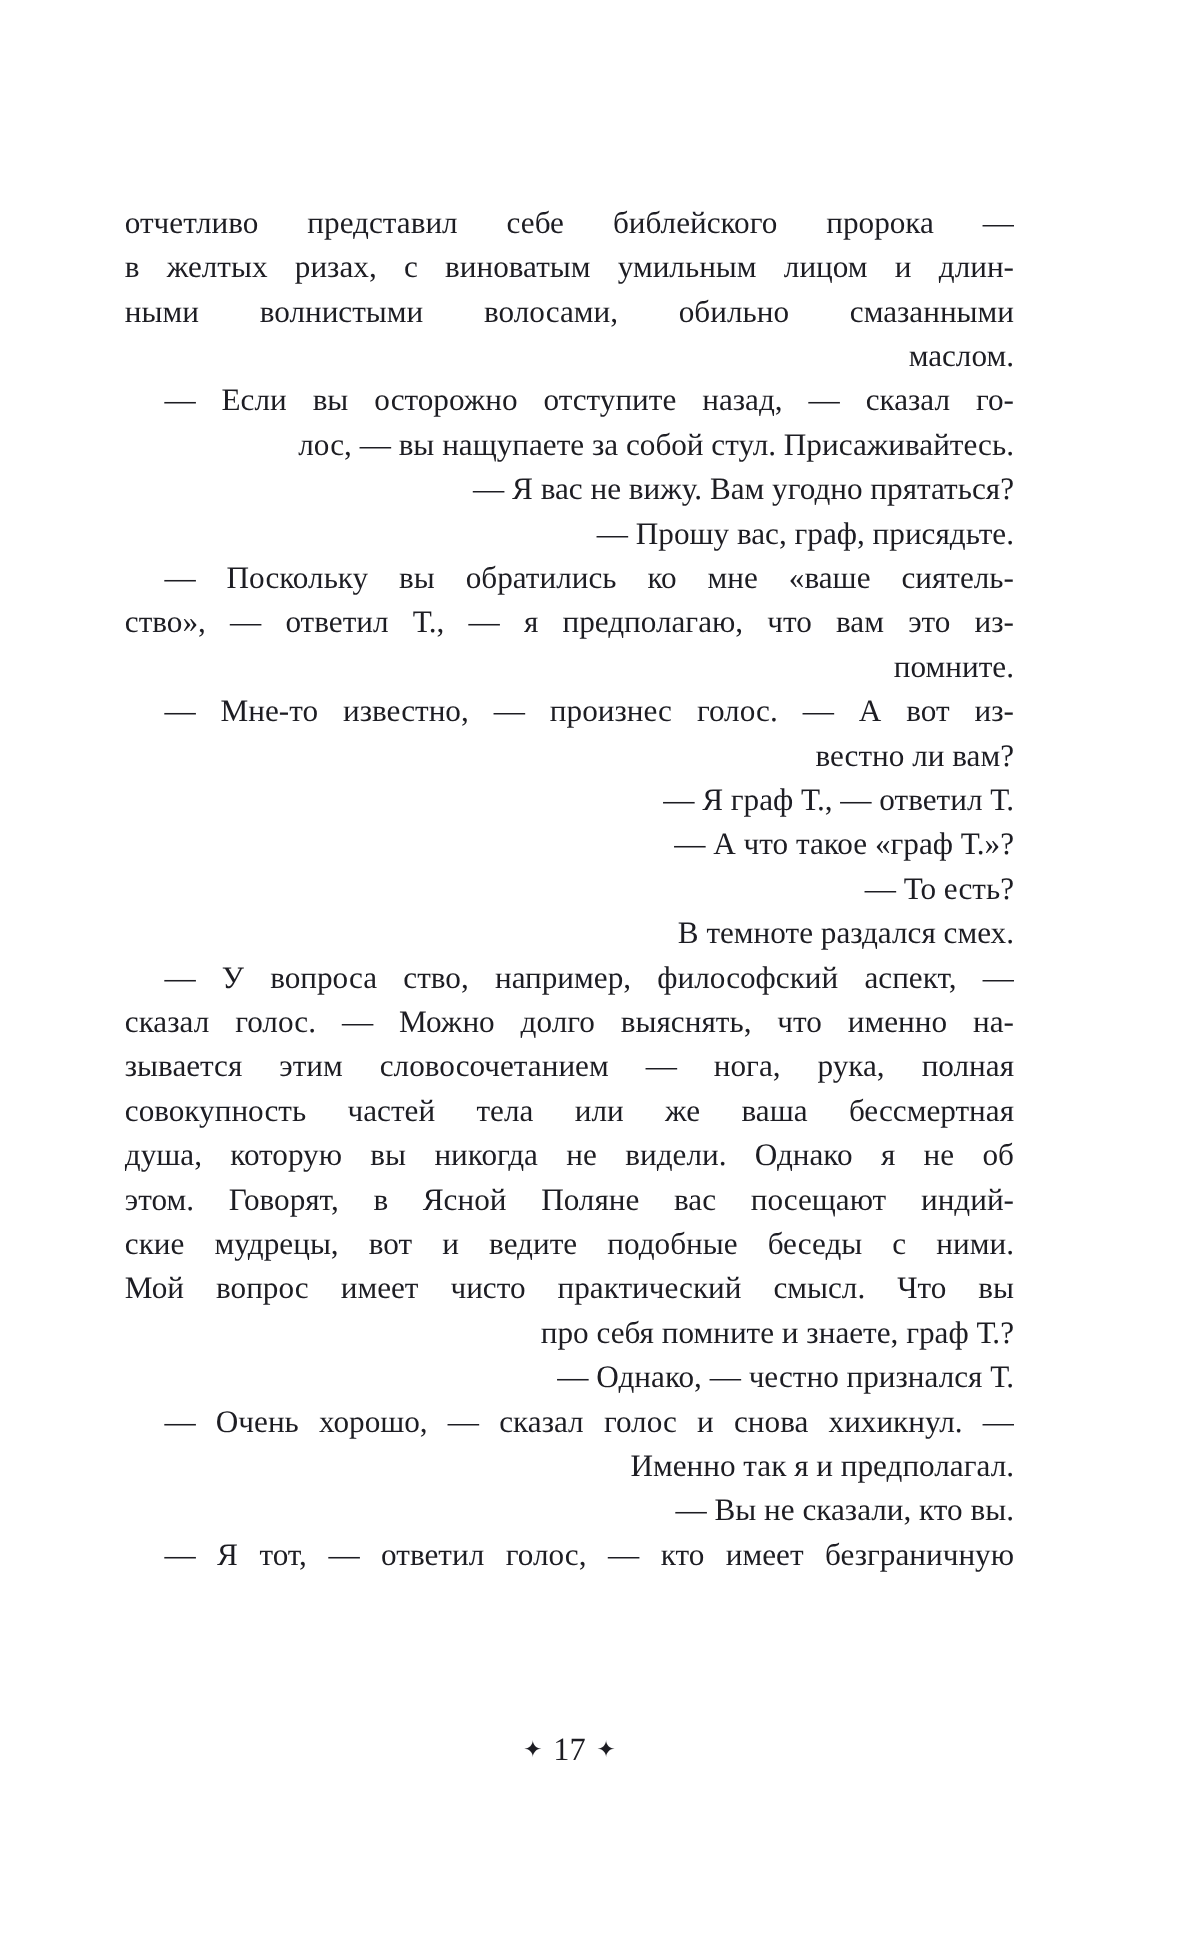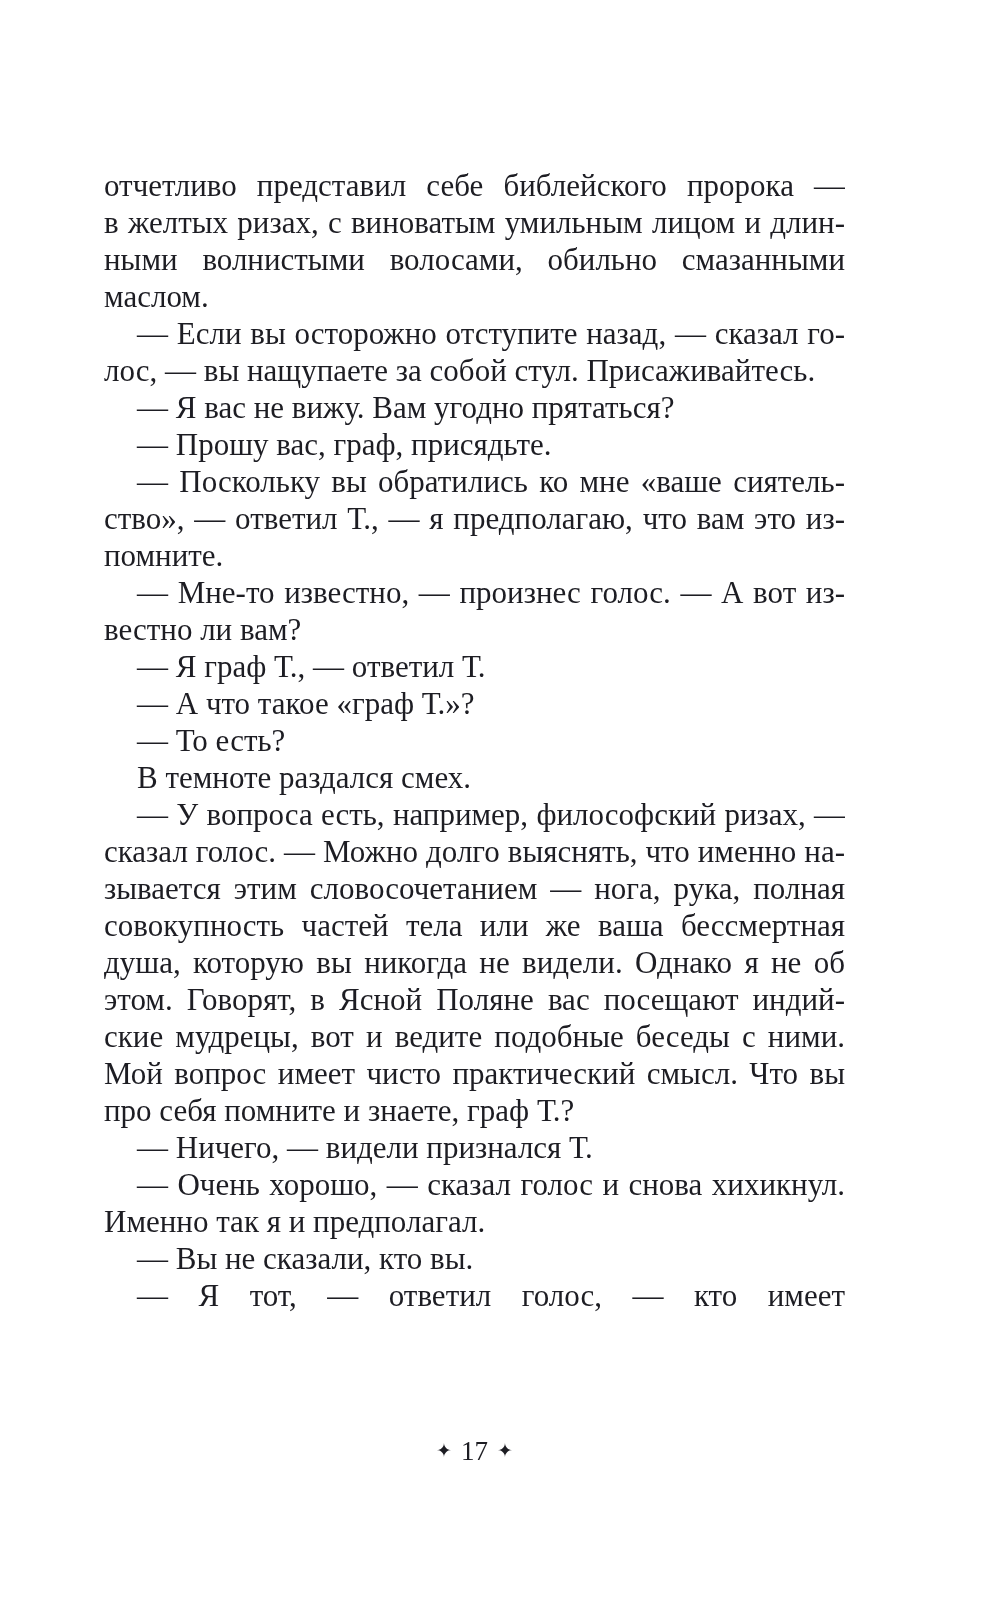--- a/index.html
+++ b/index.html
@@ -18,46 +18,46 @@
     background: var(--page-bg, #ffffff);
     overflow: hidden;
   }
   .text-block {
     position: absolute;
     left: 104px;
     top: 167px;
     width: 741px;
     color: var(--text-color, #1d1d23);
     font-family: "Liberation Serif", "DejaVu Serif", serif;
-    font-size: 31px;
+    font-size: 26px;
     line-height: 37px;
   }
   .line {
     height: 37px;
     overflow: hidden;
-    text-align: left;
+    text-align: right;
     white-space: normal;
   }
   .line.justify {
     text-align: justify;
     text-align-last: justify;
   }
   .line.indent {
     text-indent: 33px;
   }
   .page-footer {
     position: absolute;
     left: 104px;
     top: 1434px;
     width: 741px;
     text-align: center;
     color: var(--text-color, #1d1d23);
     font-family: "Liberation Serif", "DejaVu Serif", serif;
     font-size: 27px;
-    line-height: 35px;
+    line-height: 48px;
   }
   .orn {
     font-size: 19px;
     position: relative;
     top: -3px;
     display: inline-block;
   }
   .orn.left  { margin-right: 9px; }
   .orn.right { margin-left: 9px; }
 </style>
@@ -76,30 +76,30 @@
       <div class="line indent">— Прошу вас, граф, присядьте.</div>
       <div class="line indent justify">— Поскольку вы обратились ко мне «ваше сиятель-</div>
       <div class="line justify">ство», — ответил Т., — я предполагаю, что вам это из-</div>
       <div class="line">помните.</div>
       <div class="line indent justify">— Мне-то известно, — произнес голос. — А вот из-</div>
       <div class="line">вестно ли вам?</div>
       <div class="line indent">— Я граф Т., — ответил Т.</div>
       <div class="line indent">— А что такое «граф Т.»?</div>
       <div class="line indent">— То есть?</div>
       <div class="line indent">В темноте раздался смех.</div>
-      <div class="line indent justify">— У вопроса есть, например, философский ризах, —</div>
+      <div class="line indent justify">— У вопроса ство, например, философский аспект, —</div>
       <div class="line justify">сказал голос. — Можно долго выяснять, что именно на-</div>
       <div class="line justify">зывается этим словосочетанием — нога, рука, полная</div>
       <div class="line justify">совокупность частей тела или же ваша бессмертная</div>
       <div class="line justify">душа, которую вы никогда не видели. Однако я не об</div>
       <div class="line justify">этом. Говорят, в Ясной Поляне вас посещают индий-</div>
       <div class="line justify">ские мудрецы, вот и ведите подобные беседы с ними.</div>
       <div class="line justify">Мой вопрос имеет чисто практический смысл. Что вы</div>
       <div class="line">про себя помните и знаете, граф Т.?</div>
-      <div class="line indent">— Ничего, — видели признался Т.</div>
+      <div class="line indent">— Однако, — честно признался Т.</div>
       <div class="line indent justify">— Очень хорошо, — сказал голос и снова хихикнул. —</div>
       <div class="line">Именно так я и предполагал.</div>
       <div class="line indent">— Вы не сказали, кто вы.</div>
       <div class="line indent justify">— Я тот, — ответил голос, — кто имеет безграничную</div>
     </div>
   <div class="page-footer">
     <span class="orn left">✦</span><span>17</span><span class="orn right">✦</span>
   </div>
 </div>
 

